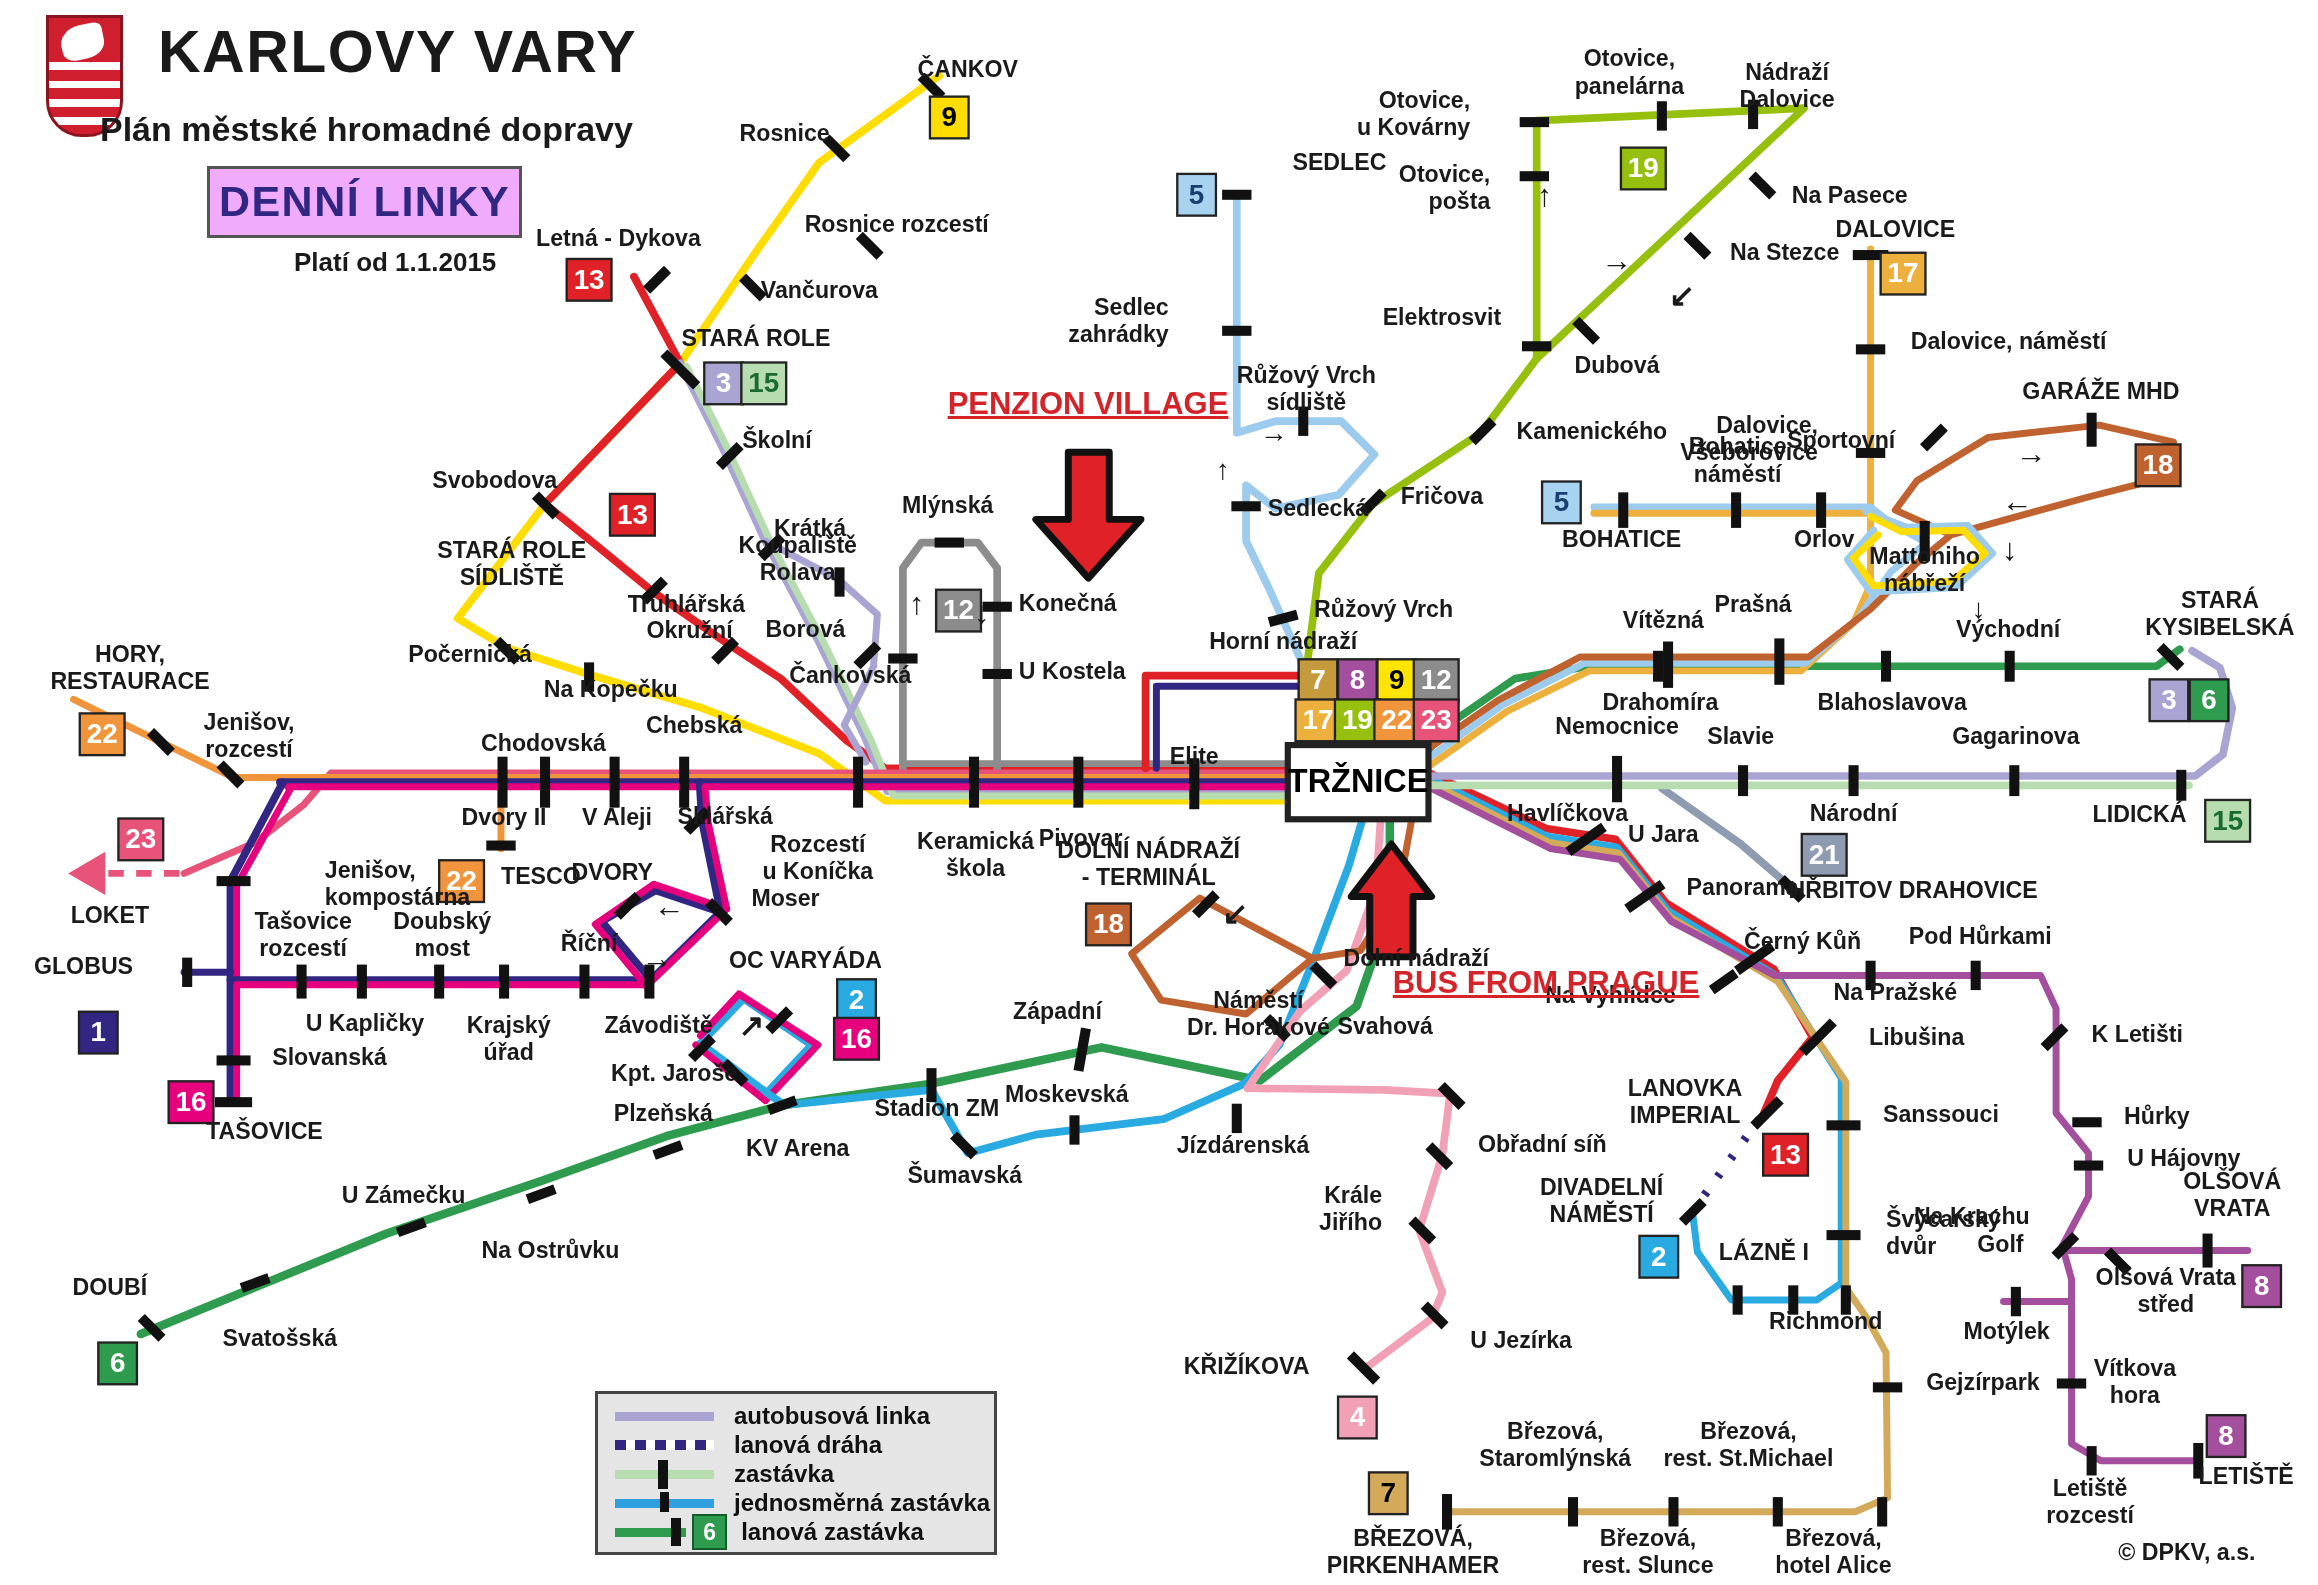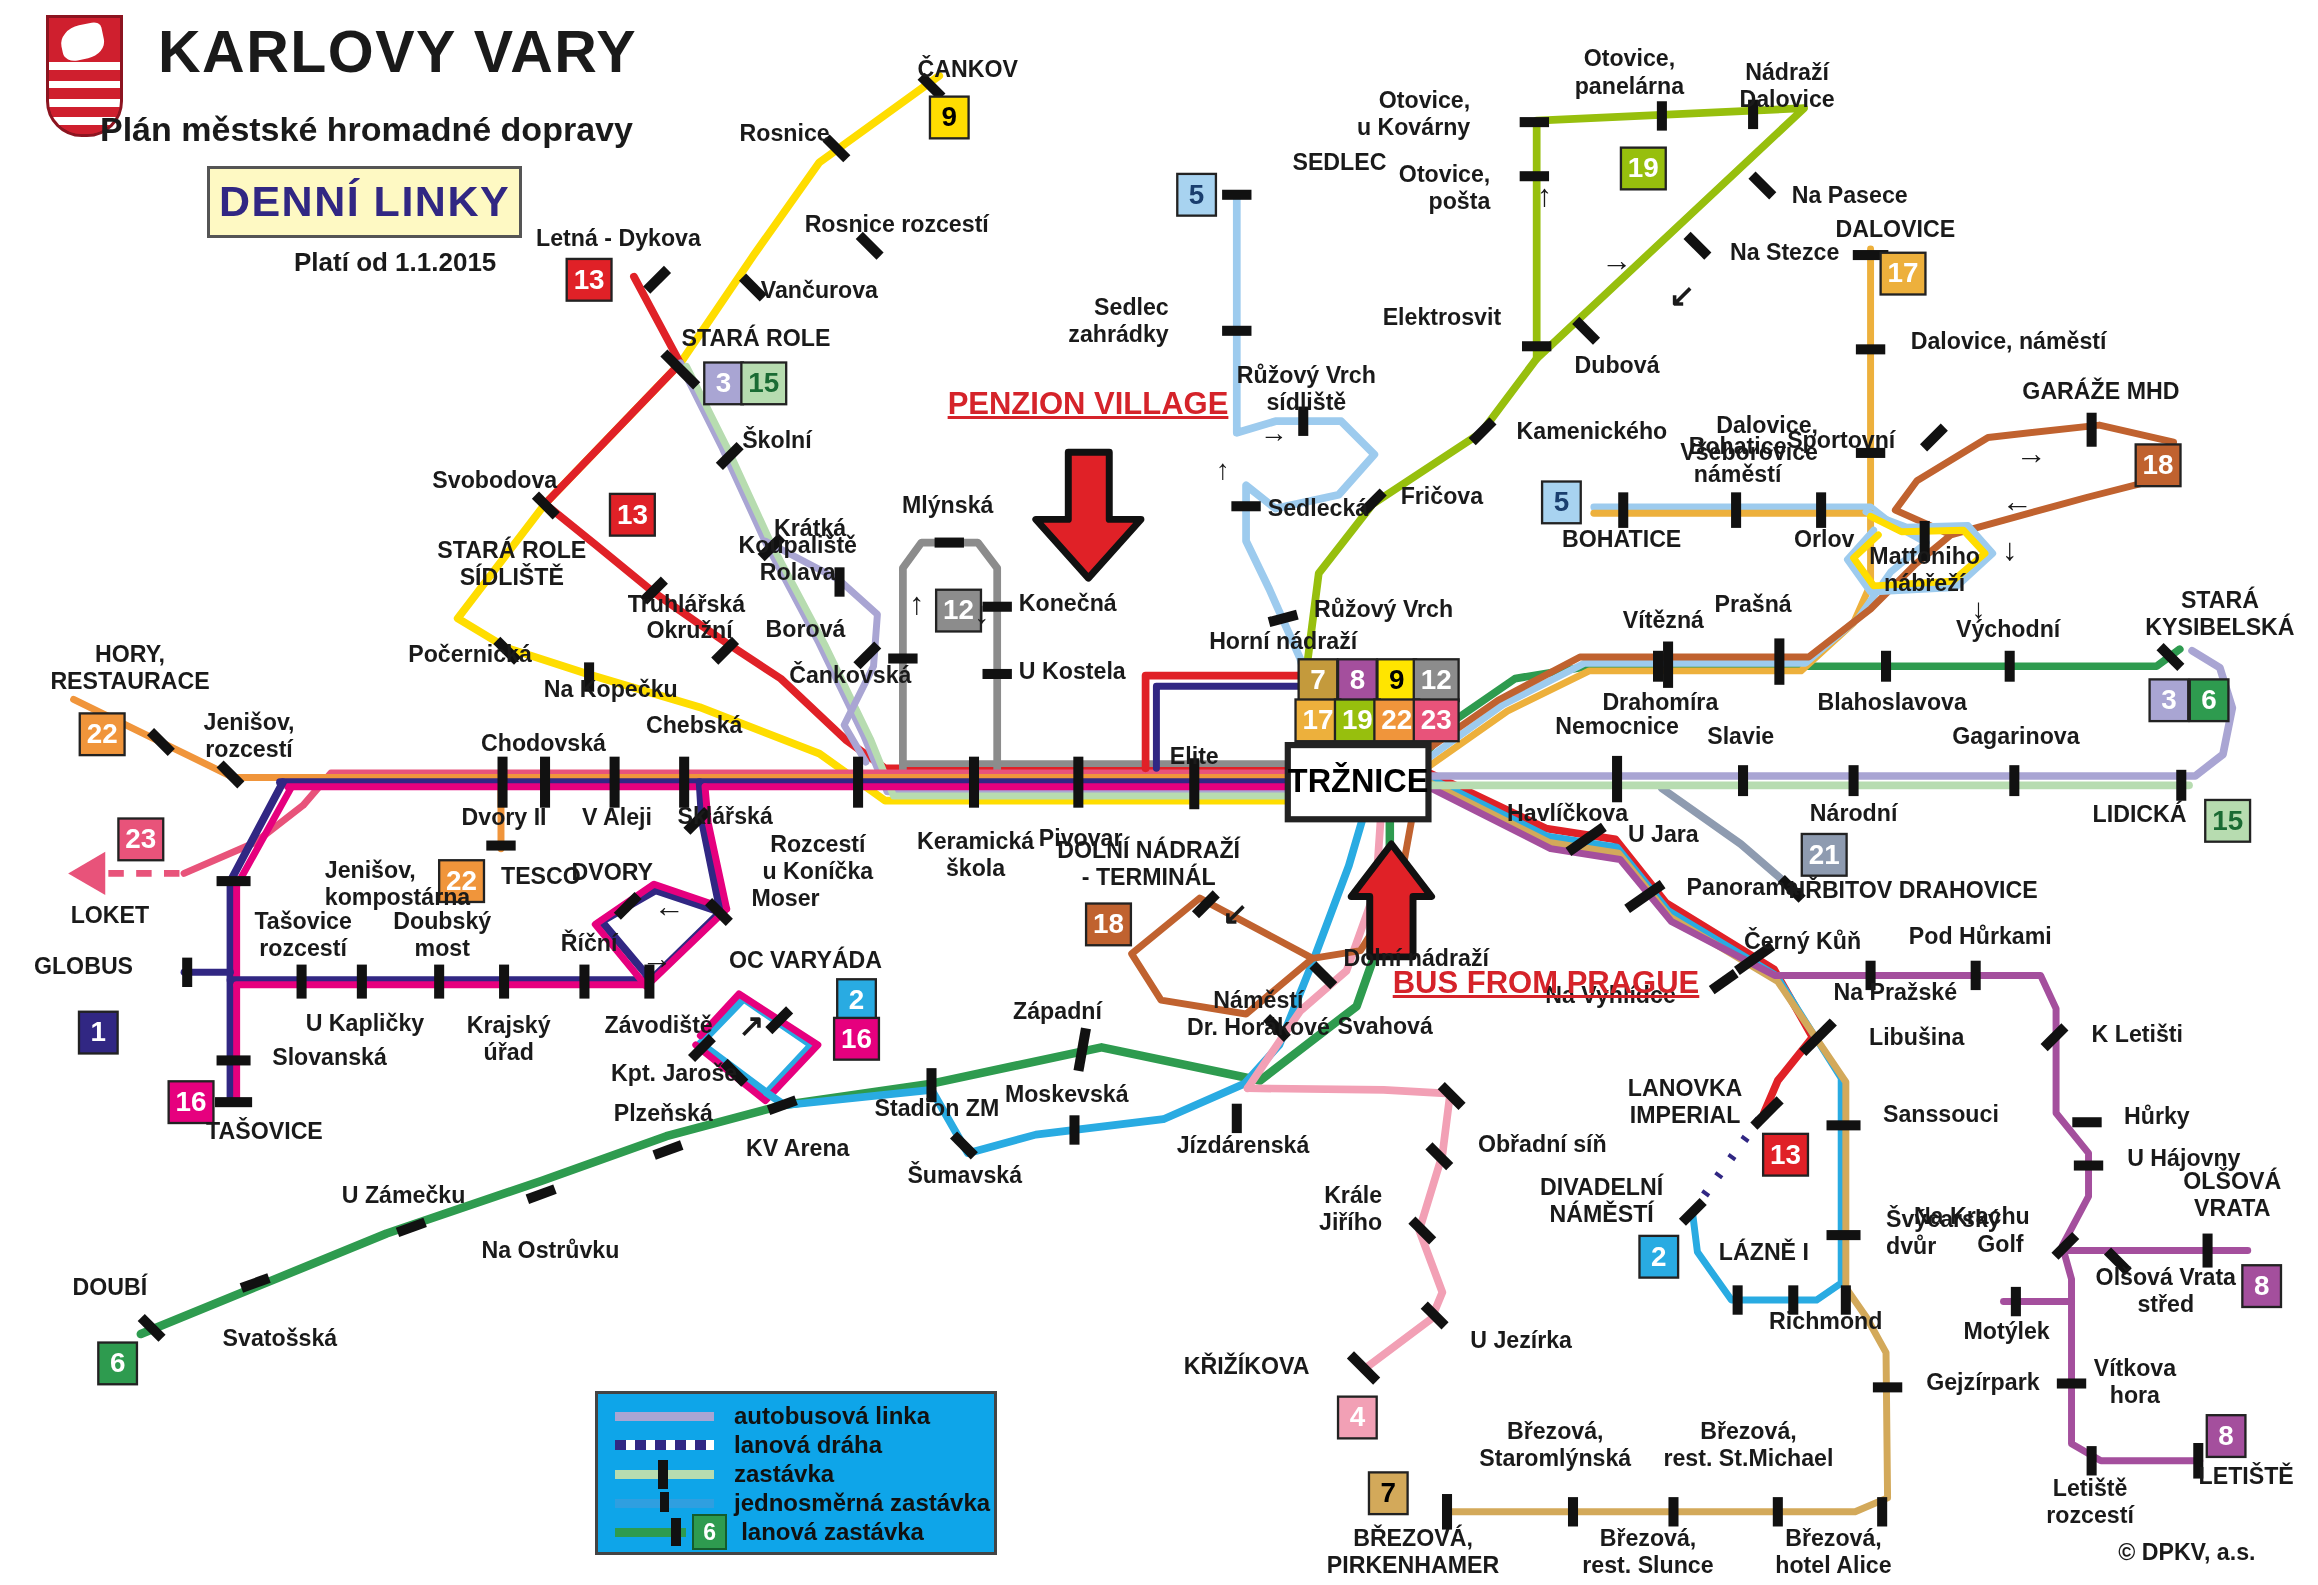--- a/index.html
+++ b/index.html
@@ -8,40 +8,40 @@
   #map-svg{position:absolute;left:0;top:0;}
   .hdr{position:absolute;left:46px;top:10.8px;width:696px;}
   .coat{position:absolute;left:0;top:4.6px;width:71px;height:116px;background:#cf1f2e;
         border:3.1px solid #8c1420;border-radius:0 0 36px 36px;overflow:hidden;}
   .coat .waves{position:absolute;left:0;bottom:0;width:100%;height:62%;
         background:repeating-linear-gradient(180deg,#fff 0 7.7px,#cf1f2e 7.7px 18.5px);}
   .coat .lion{position:absolute;left:12.4px;top:6.2px;width:43px;height:34px;background:#fff;
         border-radius:50% 20% 45% 30%;transform:rotate(-12deg);}
   .title{position:absolute;left:100px;top:7.7px;font-size:59px;font-weight:bold;color:#1a1a1a;letter-spacing:1.5px;margin-left:12px;}
   .subtitle{position:absolute;left:54px;top:99px;font-size:34px;font-weight:bold;color:#1a1a1a;text-align:center;}
-  .badge{position:absolute;left:161px;top:155px;width:309px;height:66px;background:#fef9c3;
+  .badge{position:absolute;left:161px;top:155px;width:309px;height:66px;background:#f0abfc;
          border:3.1px solid #555;display:flex;align-items:center;justify-content:center;
          font-size:43px;font-weight:bold;color:#312783;letter-spacing:1.5px;}
   .valid{position:absolute;left:232px;top:236px;font-size:26px;font-weight:bold;color:#1a1a1a;margin-left:16px;}
   .logo{position:absolute;left:2047px;top:14px;width:255px;height:139px;}
   .logo .frame{position:absolute;left:66px;top:0;width:189px;height:99px;border:7px solid #c22032;
          border-radius:0 31px 31px 0;border-left:none;}
   .logo .dp{position:absolute;left:0;top:-4.6px;font-size:93px;font-weight:bold;line-height:1;}
   .logo .d{color:#c22032;}
   .logo .p{color:#f5c400;margin-left:-36px;}
   .logo .l1{position:absolute;left:80px;top:4.6px;font-size:34px;font-weight:bold;color:#c22032;}
   .logo .l2{position:absolute;left:80px;top:48px;font-size:34px;font-weight:bold;color:#c22032;}
   .logo .l3{position:absolute;left:74px;top:105px;font-size:21px;font-weight:bold;color:#111;}
   .logo .minicoat{position:absolute;left:42px;top:99px;width:26px;height:40px;background:#cf1f2e;
          border-radius:0 0 10.8px 10.8px;
          background-image:repeating-linear-gradient(180deg,#cf1f2e 0 6.2px,#fff 6.2px 9.3px);}
   .anno{position:absolute;font-size:31px;font-weight:bold;color:#d5232a;text-decoration:underline;
         transform:translateX(-50%);white-space:nowrap;}
   .legend{position:absolute;left:595px;top:1391px;width:402px;height:164px;border:3.1px solid #444;
-        background:#0ea5e9;padding:7.7px 0 0 17px;box-sizing:border-box;}
+        background:#e5e5e5;padding:7.7px 0 0 17px;box-sizing:border-box;}
   .lrow{display:flex;align-items:center;height:29px;}
   .lsw{position:relative;width:99px;height:9.3px;margin-right:20px;flex:0 0 99px;}
   .lsw.bus{background:#a9a5d3;}
   .lsw.cable{background:repeating-linear-gradient(90deg,#312783 0 10.8px,#fff 10.8px 20px);height:10px;}
   .lsw.stop{background:#b7dcb0;}
   .lsw.stop::after{content:"";position:absolute;left:43px;top:-10px;width:10px;height:29px;background:#111;}
   .lsw.oneway{background:#2f9fe0;}
   .lsw.oneway::after{content:"";position:absolute;left:45px;top:-7px;width:8.5px;height:20px;background:#111;}
   .lsw.terminus{background:#2e9b4f;width:71px;flex-basis:71px;margin-right:6.2px;}
   .lsw.terminus::after{content:"";position:absolute;right:4.6px;top:-9.3px;width:10px;height:28px;background:#111;}

